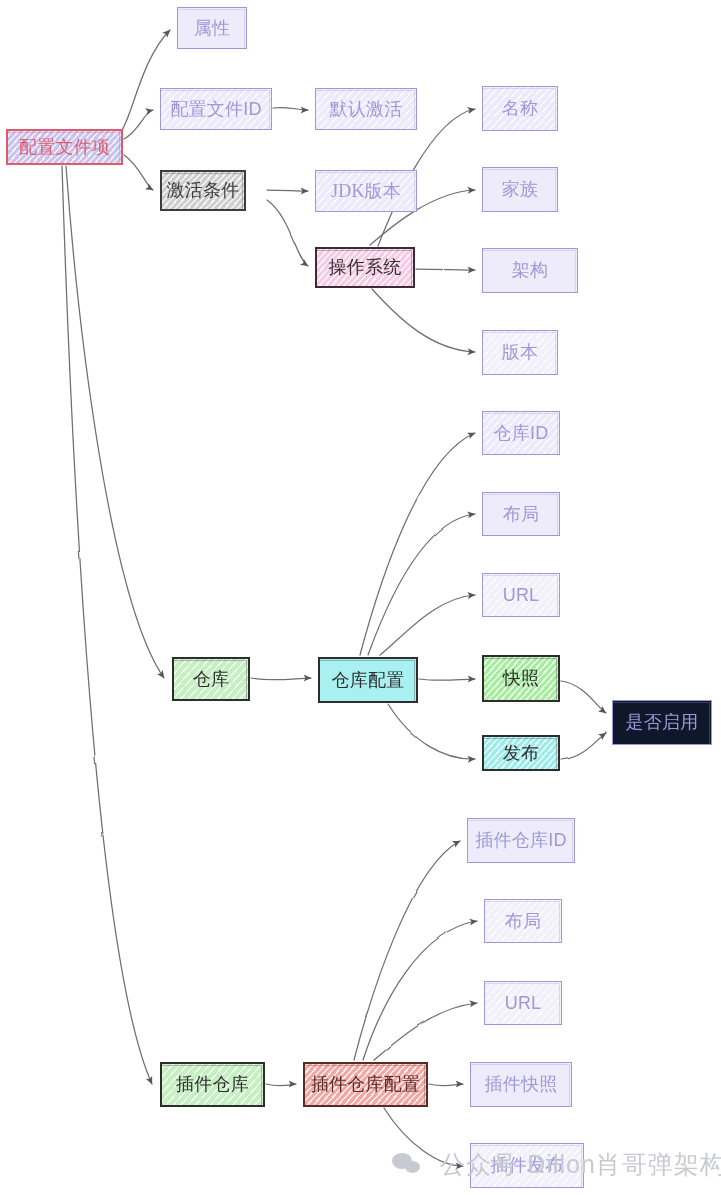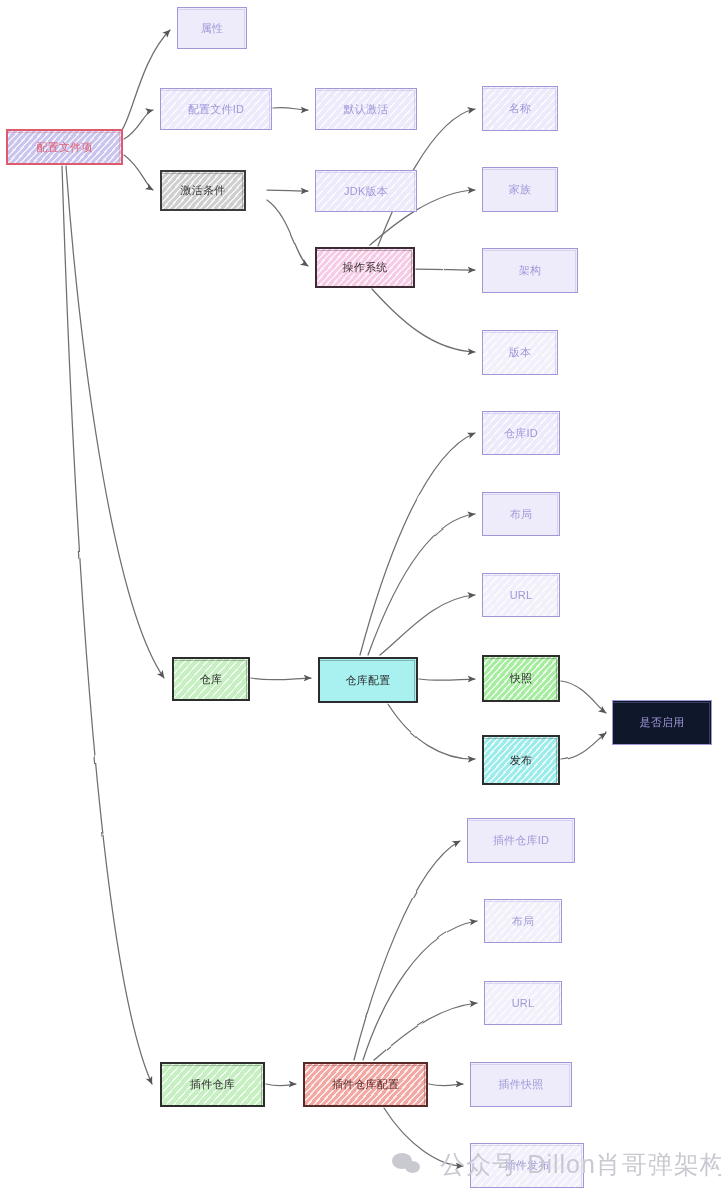--- a/index.html
+++ b/index.html
@@ -21,21 +21,21 @@
     pointer-events:none;
   }
   .node{
     position:absolute;
     box-sizing:border-box;
     display:flex;
     align-items:center;
     justify-content:center;
     text-align:center;
     color:#1f1f22;
-    font-size:11px;
+    font-size:18px;
     line-height:1.15;
     letter-spacing:.2px;
     overflow:hidden;
   }
   .node .lbl{
     position:relative;
     z-index:3;
     padding:0 4px;
     white-space:nowrap;
   }
@@ -150,21 +150,21 @@
       </div>
       <div class="node hatch" style="left: 160px; top: 88px; width: 112px; height: 42px; background: rgb(236, 234, 251); border: 1.4px solid rgb(159, 152, 216); color: rgb(159, 152, 216);">
         <span class="lbl">配置文件ID</span>
       </div>
       <div class="node hatch dense" style="left: 160px; top: 170px; width: 86px; height: 41px; background: rgb(207, 207, 207); border: 2.4px solid rgb(60, 60, 60); color: rgb(60, 60, 60);">
         <span class="lbl">激活条件</span>
       </div>
       <div class="node hatch" style="left: 315px; top: 88px; width: 102px; height: 42px; background: rgb(236, 234, 251); border: 1.4px solid rgb(159, 152, 216); color: rgb(159, 152, 216);">
         <span class="lbl">默认激活</span>
       </div>
-      <div class="node hatch" style="left: 315px; top: 170px; width: 102px; height: 42px; background: rgb(236, 234, 251); border: 1.4px solid rgb(159, 152, 216); color: rgb(159, 152, 216);">
+      <div class="node hatch" style="left: 315px; top: 170px; width: 102px; height: 42px; background: rgb(236, 234, 251); border: 1.4px solid rgb(159, 152, 216); color: rgb(159, 152, 216); font-family: Liberation Serif, serif;">
         <span class="lbl">JDK版本</span>
       </div>
       <div class="node hatch dense" style="left: 315px; top: 247px; width: 100px; height: 41px; background: rgb(246, 203, 230); border: 2.4px solid rgb(58, 43, 52); color: rgb(58, 43, 52);">
         <span class="lbl">操作系统</span>
       </div>
       <div class="node hatch" style="left: 482px; top: 86px; width: 76px; height: 45px; background: rgb(236, 234, 251); border: 1.6px solid rgb(159, 152, 216); color: rgb(159, 152, 216);">
         <span class="lbl">名称</span>
       </div>
       <div class="node" style="left: 482px; top: 167px; width: 76px; height: 45px; background: rgb(238, 236, 251); border: 1.6px solid rgb(159, 152, 216); color: rgb(159, 152, 216);">
         <span class="lbl">家族</span>
@@ -186,21 +186,21 @@
       </div>
       <div class="node" style="left: 482px; top: 492px; width: 78px; height: 44px; background: rgb(238, 236, 251); border: 1.6px solid rgb(159, 152, 216); color: rgb(159, 152, 216);">
         <span class="lbl">布局</span>
       </div>
       <div class="node hatch" style="left: 482px; top: 573px; width: 78px; height: 44px; background: rgb(241, 240, 251); border: 1.6px solid rgb(159, 152, 216); color: rgb(159, 152, 216);">
         <span class="lbl">URL</span>
       </div>
       <div class="node hatch dense" style="left: 482px; top: 655px; width: 78px; height: 47px; background: rgb(166, 237, 160); border: 2.2px solid rgb(45, 45, 45); color: rgb(45, 45, 45);">
         <span class="lbl">快照</span>
       </div>
-      <div class="node hatch dense" style="left: 482px; top: 735px; width: 78px; height: 50px; background: rgb(156, 236, 236); border: 2.2px solid rgb(45, 45, 45); color: rgb(45, 45, 45);">
+      <div class="node hatch dense" style="left: 482px; top: 735px; width: 78px; height: 36px; background: rgb(156, 236, 236); border: 2.2px solid rgb(45, 45, 45); color: rgb(45, 45, 45);">
         <span class="lbl">发布</span>
       </div>
       <div class="node" style="left: 612px; top: 700px; width: 100px; height: 45px; background: #0f172a; border: 1.4px solid rgb(159, 152, 216); color: rgb(159, 152, 216);">
         <span class="lbl">是否启用</span>
       </div>
       <div class="node hatch" style="left: 160px; top: 1062px; width: 105px; height: 45px; background: rgb(198, 240, 194); border: 2.2px solid rgb(45, 45, 45); color: rgb(45, 45, 45);">
         <span class="lbl">插件仓库</span>
       </div>
       <div class="node hatch dense" style="left: 303px; top: 1062px; width: 125px; height: 45px; background: rgb(242, 169, 164); border: 2.2px solid rgb(90, 42, 40); color: rgb(90, 42, 40);">
         <span class="lbl">插件仓库配置</span>

